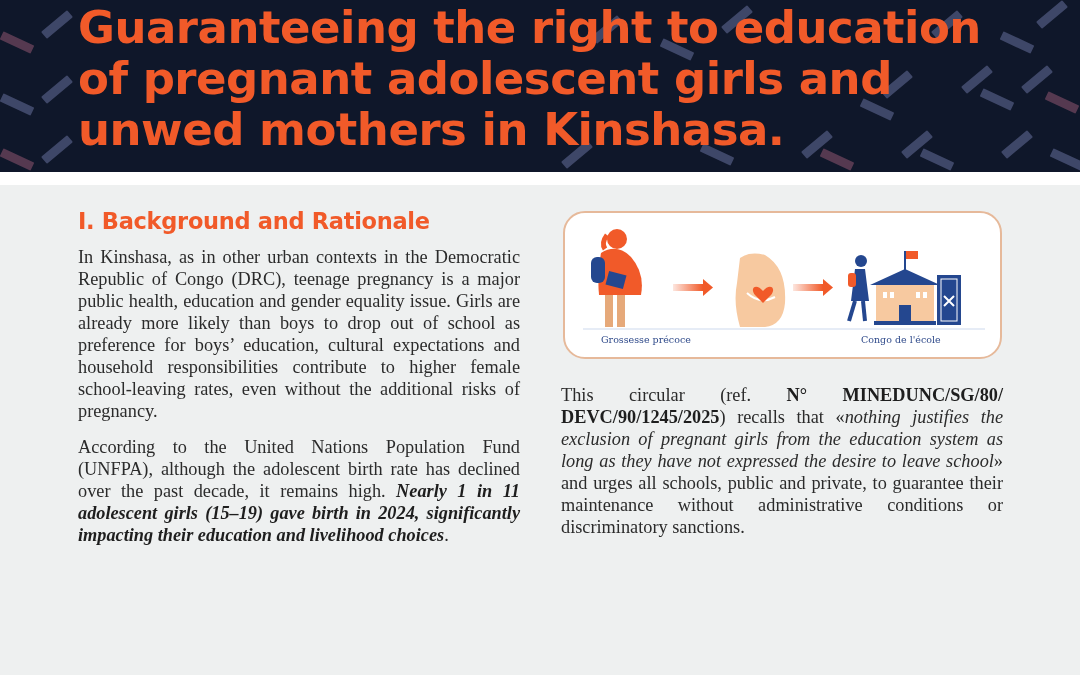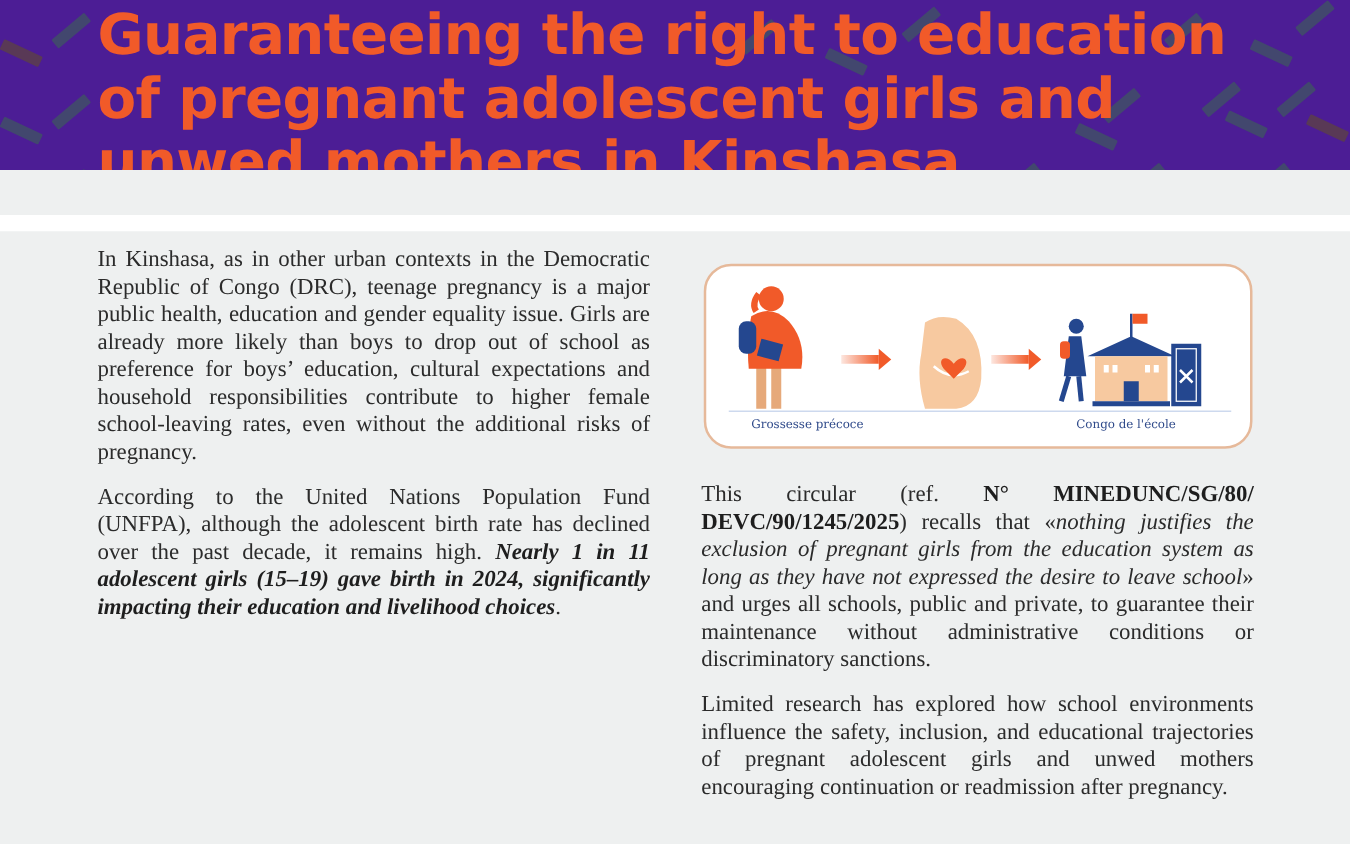--- a/index.html
+++ b/index.html
@@ -1,21 +1,21 @@
 <!DOCTYPE html>
 <html><head>
 <meta charset="utf-8">
 <style>
   * { margin: 0; padding: 0; box-sizing: border-box; }
   html, body { width: 1080px; height: 675px; overflow: hidden; }
   body { background: #eef0f0; font-family: "Liberation Sans", sans-serif; color: #2a2a2a; position: relative; }
 
   .header {
-    position: absolute; left: 0; top: 0; width: 1080px; height: 136px;
-    background-color: #4c1d95;
+    position: absolute; left: 0; top: 0; width: 1080px; height: 172px;
+    background-color: #0f172a;
     overflow: hidden;
     padding-left: 40px;
   }
   .header .pattern { position: absolute; inset: 0; }
   .header .mark {
     position: absolute; width: 34px; height: 9px; border-radius: 1px;
     background: #414a6c; opacity: 0.95;
   }
   .header .mark.red { background: #5a3b52; }
   .title {
@@ -85,20 +85,21 @@
     <div class="mark" style="left:1000px;top:140px;transform:rotate(-40deg)"></div>
     <div class="mark" style="left:1050px;top:155px;transform:rotate(25deg)"></div>
     <div class="mark" style="left:700px;top:150px;transform:rotate(25deg)"></div>
     <div class="mark" style="left:560px;top:150px;transform:rotate(-40deg)"></div>
   </div>
   <h1 class="title">Guaranteeing the right to education of pregnant adolescent girls and unwed mothers in Kinshasa.</h1>
 </div>
 <div class="white-strip"></div>
 
 <div class="col left">
+  <h2 class="section-title">I. Background and Rationale</h2>
   <p class="body first">In Kinshasa, as in other urban contexts in the Democratic Republic of Congo (DRC), teenage pregnancy is a major public health, education and gender equality issue. Girls are already more likely than boys to drop out of school as preference for boys’ education, cultural expectations and household responsibilities contribute to higher female school-leaving rates, even without the additional risks of pregnancy.</p>
   <p class="body"><span>According to the United Nations Population Fund (UNFPA), although the adolescent birth rate has declined over the past decade, it remains high. </span><b><i>Nearly 1 in 11 adolescent girls (15–19) gave birth in 2024, significantly impacting their education and livelihood choices</i></b><span>.</span></p>
 </div>
 
 <div class="illus">
   <svg width="439" height="148" viewBox="0 0 439 148">
 
     <line x1="18" y1="116" x2="420" y2="116" stroke="#cdd9ee" stroke-width="1.2"></line>
 
     <g>
@@ -157,14 +158,13 @@
       <rect x="376" y="66" width="16" height="42" fill="none" stroke="#ffffff" stroke-width="1"></rect>
       <path d="M379 83 L389 93 M389 83 L379 93" stroke="#ffffff" stroke-width="2"></path>
     </g>
   </svg>
   <div class="cap" style="left:36px">Grossesse précoce</div>
   <div class="cap" style="left:296px">Congo de l'école</div>
 </div>
 
 <div class="right-text">
   <p class="body first" style="margin-top:0"><span>This circular (ref. </span><b>N° MINEDUNC/SG/80/ DEVC/90/1245/2025</b><span>) recalls that «</span><i>nothing justifies the exclusion of pregnant girls from the education system as long as they have not expressed the desire to leave school</i><span>» and urges all schools, public and private, to guarantee their maintenance without administrative conditions or discriminatory sanctions.</span></p>
-  <p class="body">Limited research has explored how school environments influence the safety, inclusion, and educational trajectories of pregnant adolescent girls and unwed mothers encouraging continuation or readmission after pregnancy.</p>
 </div>
 
 </body></html>

